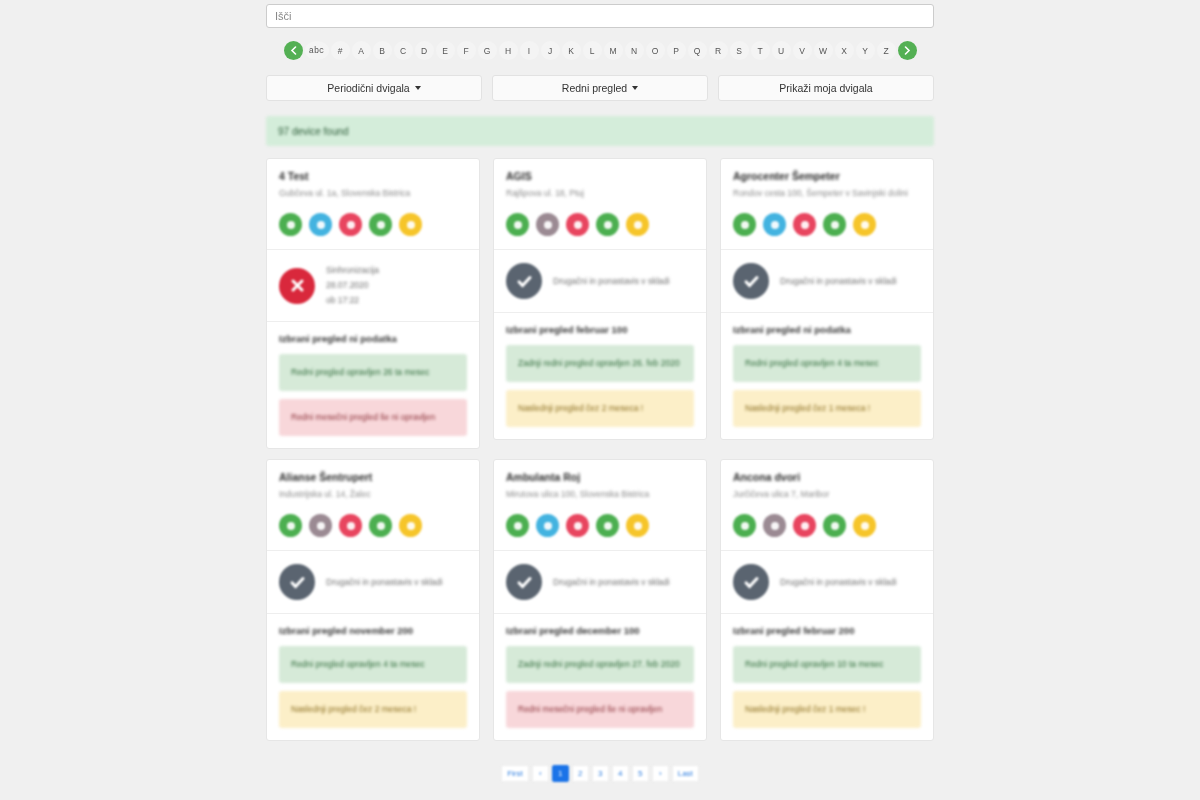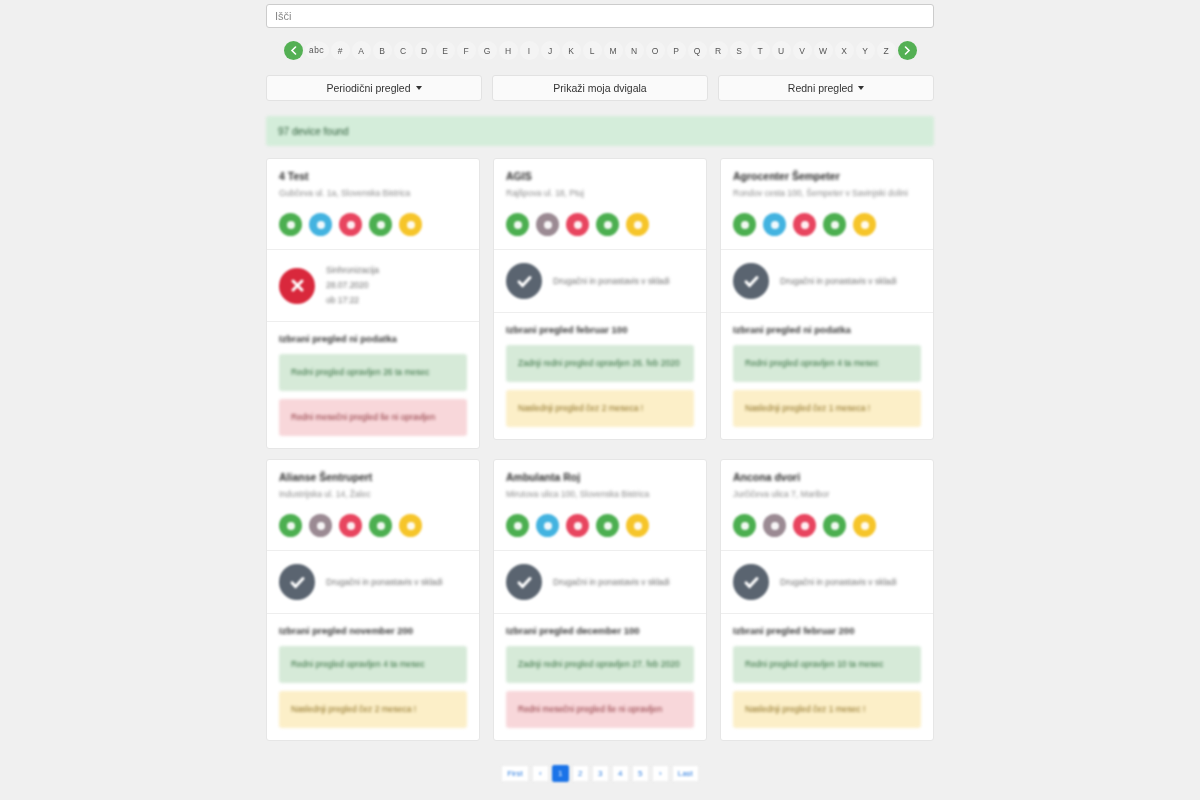--- a/index.html
+++ b/index.html
@@ -160,29 +160,29 @@
       <button class="alpha-btn">Z</button>
       <button class="alpha-nav">
         <svg width="7" height="9" viewBox="0 0 7 9">
             <path d="M1.5 1L5 4.5 1.5 8" stroke="#fff" stroke-width="1.6" fill="none" stroke-linecap="round"></path>
           </svg>
       </button>
     </div>
 
     <div class="filters">
       <button class="filter-btn">
-        <span>Periodični pregled</span>
+        <span>Periodični dvigala</span>
         <span class="caret"></span>
-      </button>
-      <button class="filter-btn">
-        <span>Prikaži moja dvigala</span>
       </button>
       <button class="filter-btn">
         <span>Redni pregled</span>
         <span class="caret"></span>
+      </button>
+      <button class="filter-btn">
+        <span>Prikaži moja dvigala</span>
       </button>
     </div>
 
     <div class="banner">
       <span>97 device found</span>
     </div>
 
     <div class="grid" id="grid">
         <div class="card">
           <div class="card-head">

